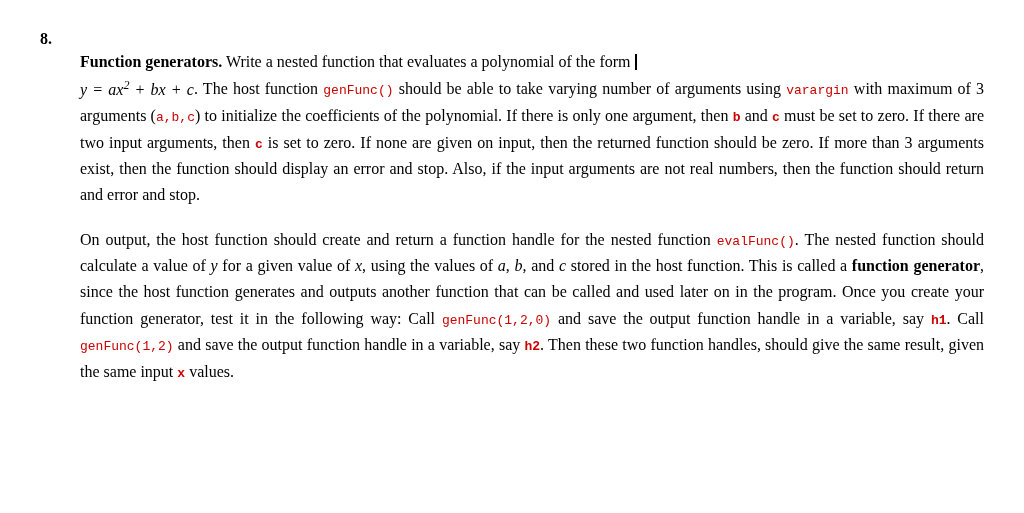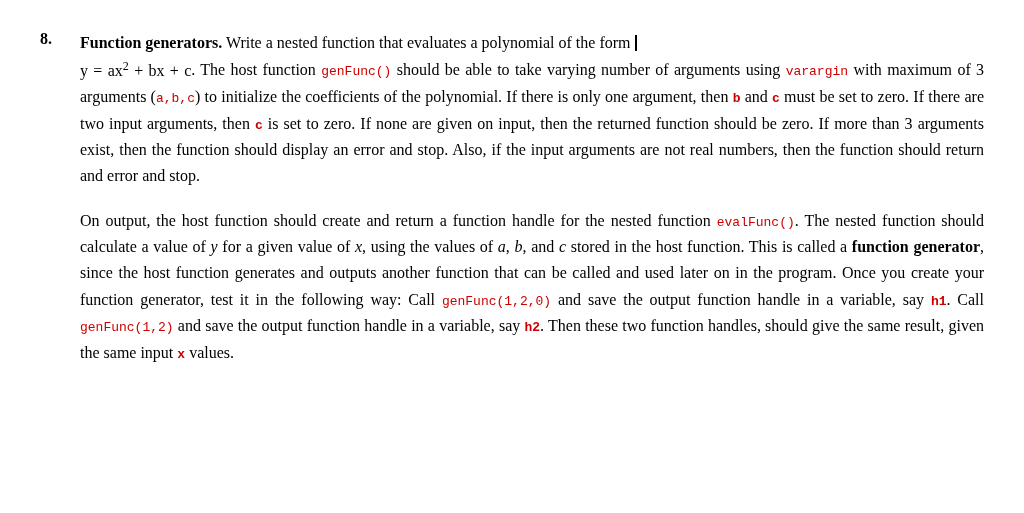--- a/index.html
+++ b/index.html
@@ -37,20 +37,21 @@
     .problem-number {
       font-weight: bold;
       font-size: 16px;
       min-width: 40px;
       padding-top: 0;
     }
 
     .problem-body {
       flex: 1;
       line-height: 1.6;
+      margin-top: 19px;
     }
 
     p {
       line-height: 1.65;
       margin-bottom: 0;
       text-align: justify;
     }
 
     .para-gap {
       height: 18px;
@@ -64,20 +65,21 @@
 
     .italic {
       font-style: italic;
     }
 
     .bold {
       font-weight: bold;
     }
 
     .math-inline {
+      font-style: italic;
     }
 
     sup {
       font-size: 0.75em;
       vertical-align: super;
     }
 
     .cursor {
       display: inline-block;
       width: 2px;

